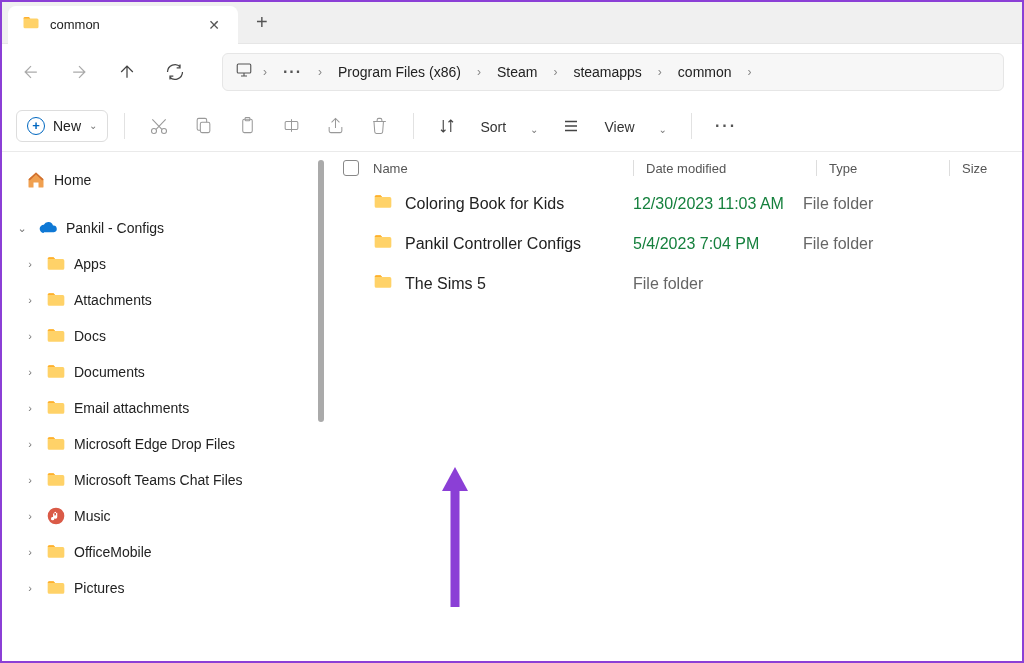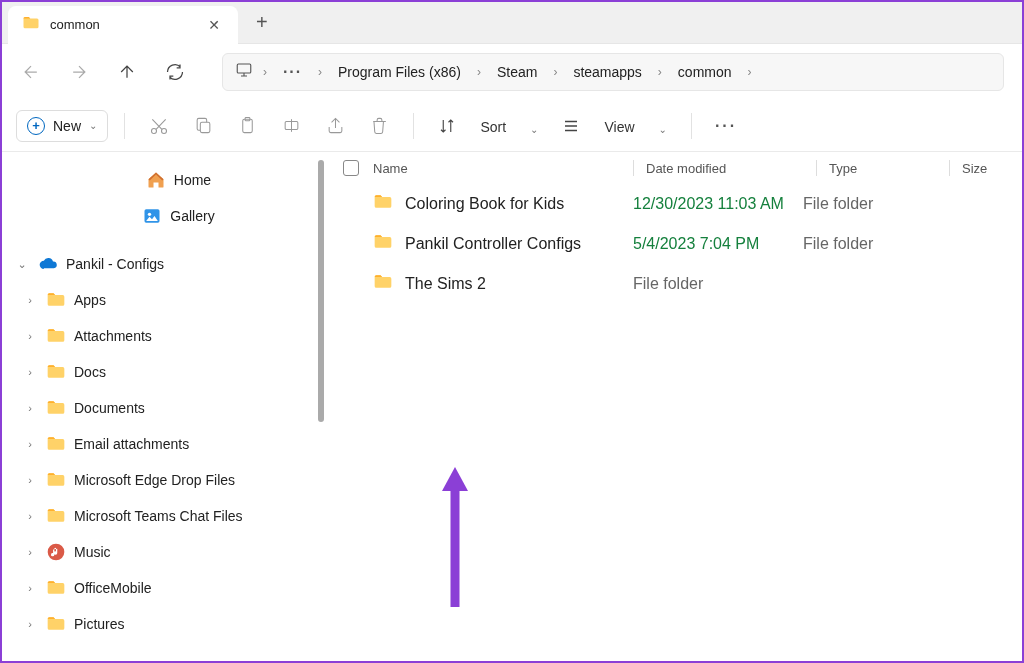--- a/index.html
+++ b/index.html
@@ -35,21 +35,21 @@
 
 
 .body { display: flex; flex: 1; overflow: hidden; position: relative; }
 
 
 .navpane { width: 335px; padding: 10px 0; overflow-y: auto; position: relative; }
 .nav-scroll-thumb { position: absolute; right: 3px; top: 8px; width: 6px; height: 262px; background: #aaa; border-radius: 3px; }
 .nav-item { display: flex; align-items: center; gap: 8px; padding: 8px 8px 8px 12px; cursor: pointer; font-size: 14px; color: #222; }
 .nav-item .expander { width: 16px; height: 16px; display: flex; align-items: center; justify-content: center; color: #777; font-size: 11px; }
 .nav-item .spacer { width: 16px; }
-.nav-item.indent1 { padding-left: 12px; justify-content: center; }
+.nav-item.indent1 { padding-left: 0; }
 .nav-item.indent2 { padding-left: 20px; }
 .nav-icon { width: 20px; height: 20px; display: flex; align-items: center; justify-content: center; }
 
 
 .filelist { flex: 1; display: flex; flex-direction: column; }
 .col-head { display: flex; align-items: center; padding: 8px 0 8px 16px; border-bottom: 0px; color: #555; font-size: 13px; }
 .col-head .cbx { width: 16px; height: 16px; border: 1px solid #888; border-radius: 3px; margin-right: 14px; }
 .col-name { flex: 0 0 260px; display: flex; align-items: center; gap: 6px; position: relative; }
 .col-name .sort-arrow { position: absolute; top: -15px; left: 50%; transform: translateX(-50%); color: #888; font-size: 10px; }
 .col-date { flex: 0 0 170px; }
@@ -198,31 +198,20 @@
 
       <div class="nav-item indent1">
         <span class="spacer"></span>
         <span class="nav-icon">
             <svg viewBox="0 0 24 24" width="20" height="20">
               <path fill="#f0a050" d="M3 11 12 3l9 8v9a1 1 0 0 1-1 1h-5v-6h-6v6H4a1 1 0 0 1-1-1v-9z"></path>
               <path fill="#d07030" d="M3 11 12 3l9 8-1.5 1.5L12 5.5 4.5 12.5 3 11z"></path>
             </svg>
           </span>
         <span>Home</span>
-      </div>
-      <div class="nav-item indent1">
-        <span class="spacer"></span>
-        <span class="nav-icon">
-            <svg viewBox="0 0 24 24" width="20" height="20">
-              <rect x="3" y="4" width="18" height="16" rx="2" fill="#3094e8"></rect>
-              <circle cx="9" cy="10" r="2" fill="#fff"></circle>
-              <path fill="#fff" d="m5 18 4-5 3 3 3-4 4 6H5z"></path>
-            </svg>
-          </span>
-        <span>Gallery</span>
       </div>
       <div style="height:12px"></div>
       <div class="nav-item">
         <span class="expander">⌄</span>
         <span class="nav-icon">
             <svg viewBox="0 0 24 24" width="20" height="20">
               <path fill="#0e78d5" d="M7 18a5 5 0 0 1 0-10 6 6 0 0 1 11 1 4 4 0 0 1 1 8H7z"></path>
             </svg>
           </span>
         <span>Pankil - Configs</span>
@@ -372,21 +361,21 @@
             <div class="fdate">5/4/2023 7:04 PM</div>
             <div class="ftype">File folder</div>
           </div>
           <div class="file-row">
             <span class="cbx-space"></span>
             <div class="fname">
               <span class="folder-icon"><svg viewBox="0 0 24 24" width="20" height="20">
                   <path fill="#ffd268" d="M2 6a2 2 0 0 1 2-2h5l2 2h9a2 2 0 0 1 2 2v9a2 2 0 0 1-2 2H4a2 2 0 0 1-2-2V6z"></path>
                   <path fill="#ffb02e" d="M2 6a2 2 0 0 1 2-2h5l2 2H2z"></path>
                 </svg></span>
-              <span>The Sims 2</span>
+              <span>The Sims 5</span>
             </div>
             <div class="ftype">File folder</div>
           </div>
         </div>
     </div>
 
     <svg class="annotation-arrow" width="26" height="140" viewBox="0 0 26 140">
       <path d="M13 140V20" stroke="#8b3fd6" stroke-width="9" stroke-linecap="round"></path>
       <path d="M13 0 0 24h26L13 0z" fill="#8b3fd6"></path>
     </svg>

